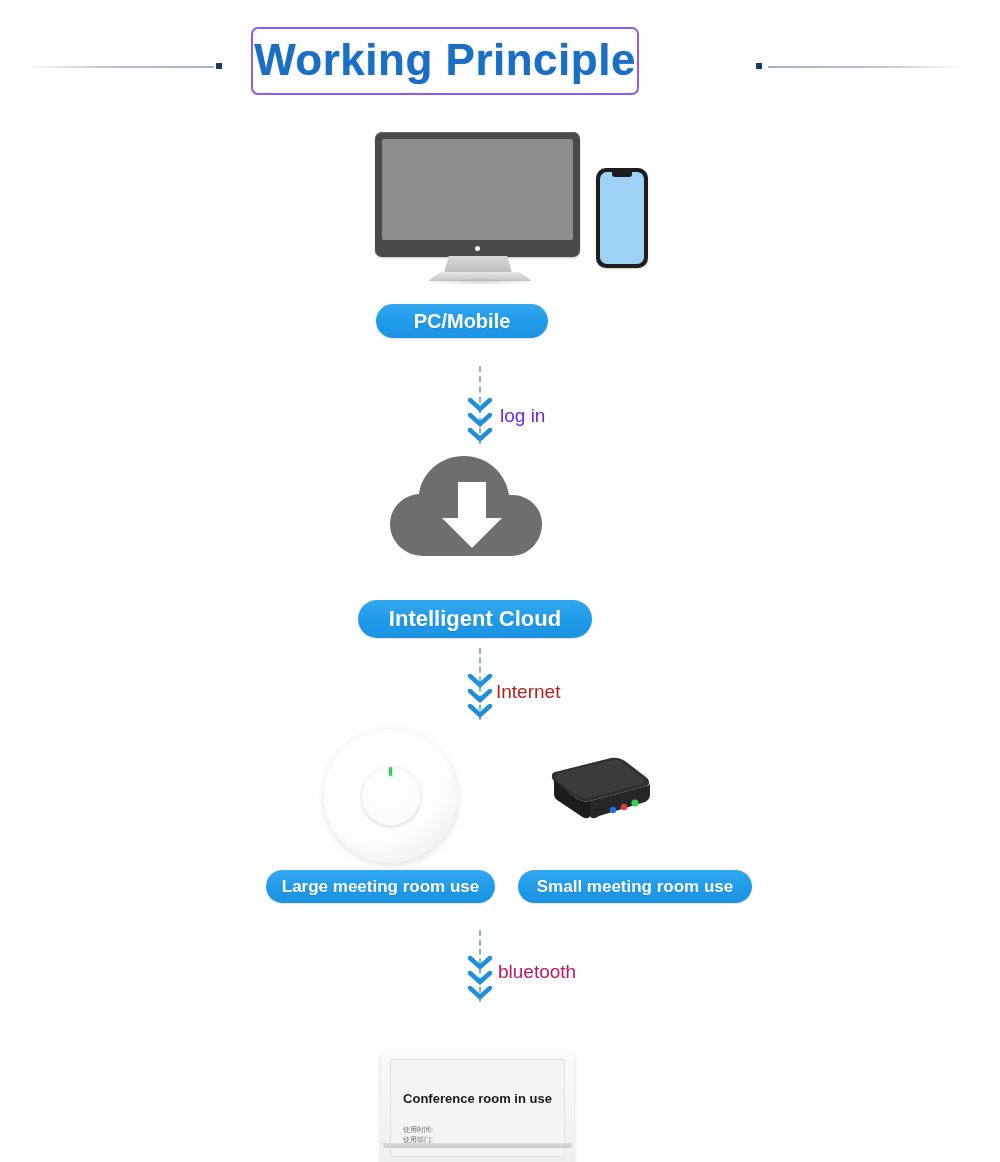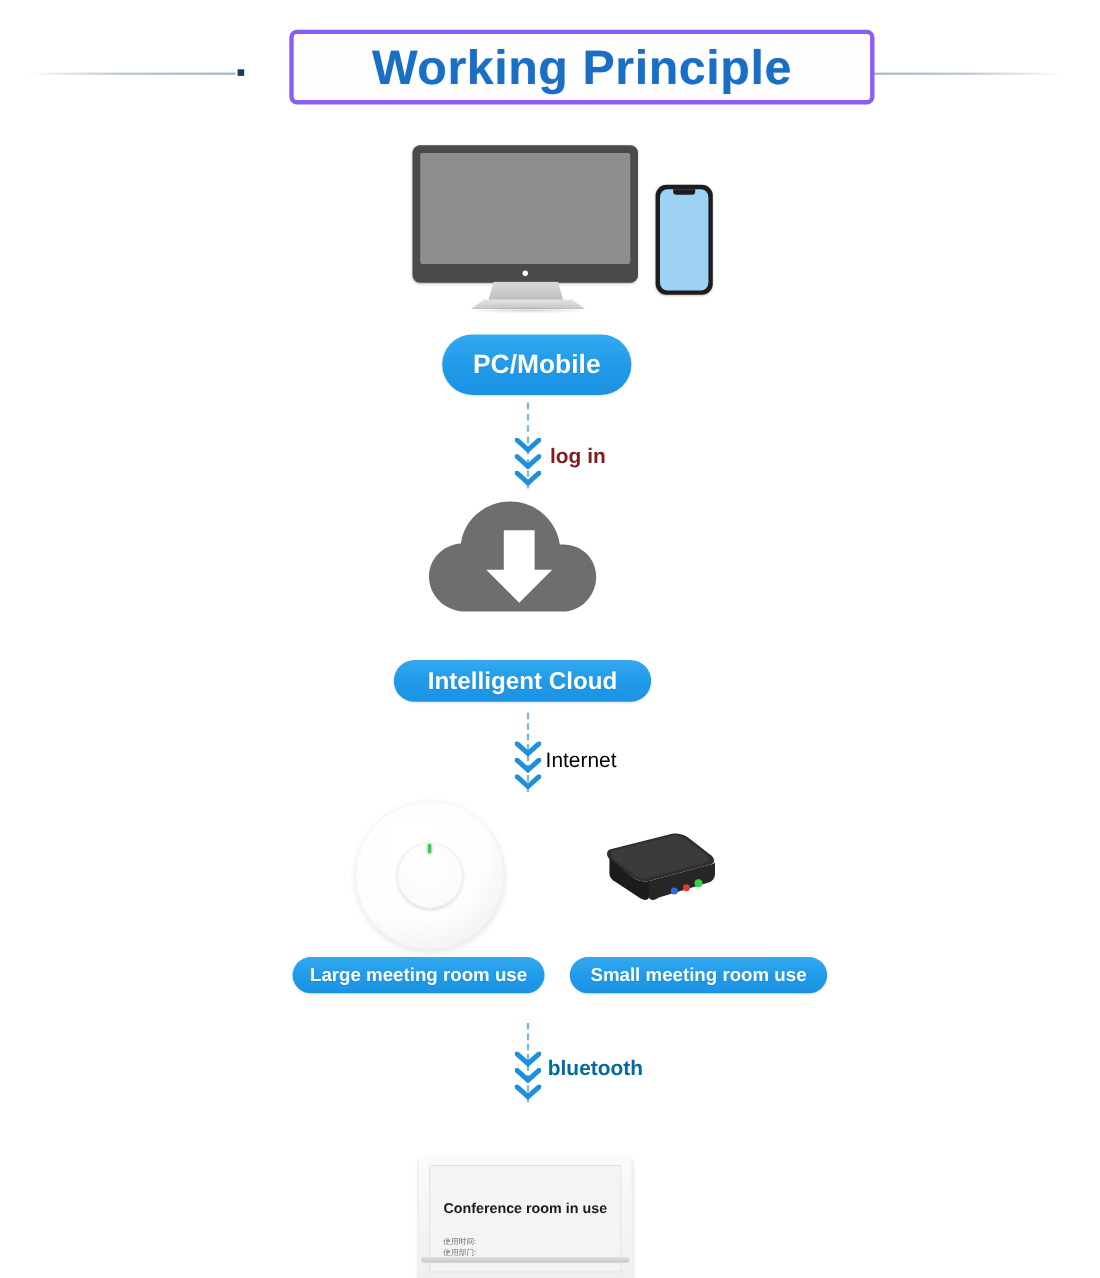--- a/index.html
+++ b/index.html
@@ -41,23 +41,23 @@
     position: absolute;
     top: 63px;
     width: 6px; height: 6px;
     background: #1b3a66;
   }
   .deco-dot.left { left: 216px; }
   .deco-dot.right { left: 756px; }
 
   .title-box {
     position: absolute;
-    left: 263px; top: 27px;
-    width: 532px; height: 68px;
-    border: 4px solid #8b5cf6;
+    left: 251px; top: 27px;
+    width: 388px; height: 68px;
+    border: 2px solid #8b5cf6;
     border-radius: 7px;
     background: #fefeff;
     box-sizing: border-box;
   }
   .title-text {
     position: absolute;
     left: 0; right: 0; top: 6px;
     text-align: center;
     font-size: 44px;
     font-weight: bold;
@@ -150,23 +150,23 @@
   }
   .phone-notch {
     position: absolute;
     left: 16px; top: 4px;
     width: 20px; height: 5px;
     background: #1d1d1f;
     border-radius: 0 0 3px 3px;
   }
 
   .pill-pc {
-    left: 402px; top: 304px;
-    width: 172px; height: 55px;
-    font-size: 24px;
+    left: 376px; top: 304px;
+    width: 172px; height: 34px;
+    font-size: 20px;
   }
 
   
   .arrow {
     position: absolute;
     width: 40px;
   }
   .arrow .dash {
     position: absolute;
     left: 19px; top: 0;
@@ -325,21 +325,21 @@
   <svg class="chev" style="top:32px;" viewBox="0 0 24 14">
     <path d="M2 2 L12 11 L22 2" fill="none" stroke="#1e8fdc" stroke-width="4.5" stroke-linecap="round"></path>
   </svg>
   <svg class="chev" style="top:47px;" viewBox="0 0 24 14">
     <path d="M2 2 L12 11 L22 2" fill="none" stroke="#1e8fdc" stroke-width="4.5" stroke-linecap="round"></path>
   </svg>
   <svg class="chev" style="top:62px;" viewBox="0 0 24 14">
     <path d="M2 2 L12 11 L22 2" fill="none" stroke="#1e8fdc" stroke-width="4.5" stroke-linecap="round"></path>
   </svg>
 </div>
-<div class="arrow-label" style="left:500px; top:405px; color:#7f1d1d;font-weight:bold;">log in</div>
+<div class="arrow-label" style="left:500px; top:405px; color:#6d28d9;">log in</div>
 
 <div class="cloud">
   <svg width="188" height="108" viewBox="0 0 188 108">
     <path d="M42,104 C22,104 8,89 8,72 C8,56 21,43 37,42 C40,20 59,4 82,4 C105,4 124,21 127,43 C128,43 129,43 130,43 C147,43 160,56 160,72 C160,89 147,104 129,104 Z" fill="#6e6e6e"></path>
     <path d="M76,30 L104,30 L104,66 L120,66 L90,96 L60,66 L76,66 Z" fill="#ffffff"></path>
   </svg>
 </div>
 <div class="pill pill-cloud">
   <span>Intelligent Cloud</span>
 </div>
@@ -349,21 +349,21 @@
   <svg class="chev" style="top:26px;" viewBox="0 0 24 14">
     <path d="M2 2 L12 11 L22 2" fill="none" stroke="#1e8fdc" stroke-width="4.5" stroke-linecap="round"></path>
   </svg>
   <svg class="chev" style="top:41px;" viewBox="0 0 24 14">
     <path d="M2 2 L12 11 L22 2" fill="none" stroke="#1e8fdc" stroke-width="4.5" stroke-linecap="round"></path>
   </svg>
   <svg class="chev" style="top:56px;" viewBox="0 0 24 14">
     <path d="M2 2 L12 11 L22 2" fill="none" stroke="#1e8fdc" stroke-width="4.5" stroke-linecap="round"></path>
   </svg>
 </div>
-<div class="arrow-label" style="left:496px; top:681px; color:#000000;">Internet</div>
+<div class="arrow-label" style="left:496px; top:681px; color:#b91c1c;">Internet</div>
 
 <div class="ap">
   <div class="ap-ring"></div>
   <div class="ap-led"></div>
 </div>
 
 <div class="box3d">
   <svg width="122" height="82" viewBox="0 0 122 82">
     <path d="M22,20 L78,6 C82,5 88,6 92,9 L114,26 C117,29 117,33 113,34 L57,49 C53,50 47,49 43,46 L21,29 C18,26 18,21 22,20 Z" fill="#2f2f2f"></path>
     <path d="M21,28 L21,42 C21,45 23,48 27,50 L48,64 C52,67 56,67 57,64 L57,49 C53,50 47,49 43,46 Z" fill="#1c1c1c"></path>
@@ -387,21 +387,21 @@
   <svg class="chev" style="top:26px;" viewBox="0 0 24 14">
     <path d="M2 2 L12 11 L22 2" fill="none" stroke="#1e8fdc" stroke-width="4.5" stroke-linecap="round"></path>
   </svg>
   <svg class="chev" style="top:41px;" viewBox="0 0 24 14">
     <path d="M2 2 L12 11 L22 2" fill="none" stroke="#1e8fdc" stroke-width="4.5" stroke-linecap="round"></path>
   </svg>
   <svg class="chev" style="top:56px;" viewBox="0 0 24 14">
     <path d="M2 2 L12 11 L22 2" fill="none" stroke="#1e8fdc" stroke-width="4.5" stroke-linecap="round"></path>
   </svg>
 </div>
-<div class="arrow-label" style="left:498px; top:961px; color:#0369a1; font-weight:bold;">bluetooth</div>
+<div class="arrow-label" style="left:498px; top:961px; color:#be185d; font-weight:normal;">bluetooth</div>
 
 <div class="panel">
   <div class="panel-screen">
     <div class="panel-head">Conference room in use</div>
     <div class="panel-meta">
       <div>使用时间:</div>
       <div>使用部门:</div>
     </div>
   </div>
   <div class="panel-strip"></div>

